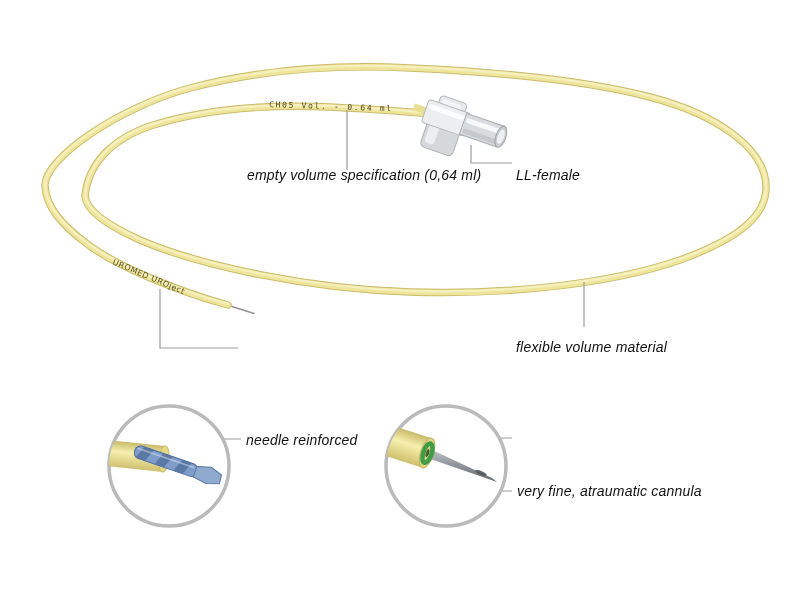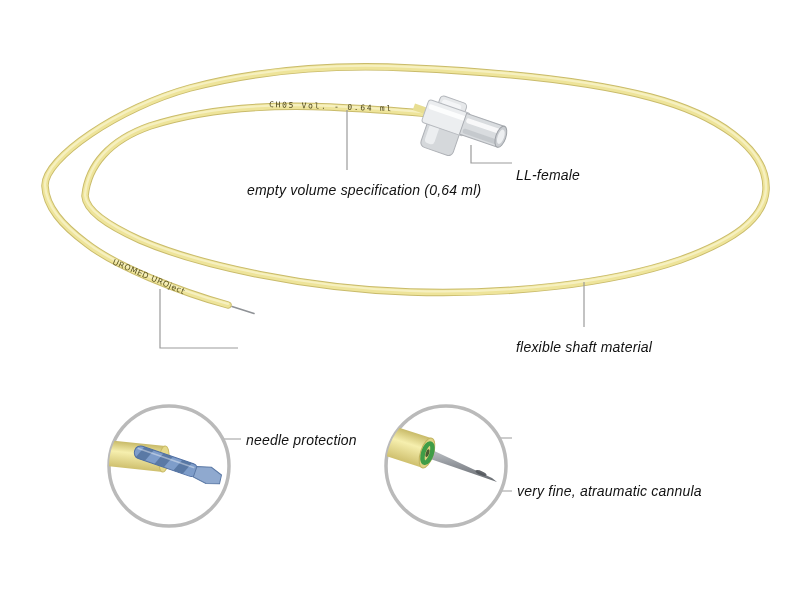--- a/index.html
+++ b/index.html
@@ -114,18 +114,18 @@
         <g transform="translate(427,453) rotate(18)">
           <rect x="-58" y="-15.5" width="58" height="31" fill="url(#gradYTube)"></rect>
           <ellipse cx="0" cy="0" rx="6.5" ry="15.5" fill="#ded283" stroke="#c2b460" stroke-width="1"></ellipse>
           <ellipse cx="0.5" cy="0" rx="4.2" ry="10" fill="#dcd07e" stroke="#3f9d47" stroke-width="4.5"></ellipse>
           <ellipse cx="0.5" cy="0" rx="1.6" ry="4" fill="#4c5c31"></ellipse>
         </g>
       </g>
     </g>
   </svg>
 
-  <div class="callout" style="left:247px;top:182px">empty volume specification (0,64 ml)</div>
+  <div class="callout" style="left:247px;top:167px">empty volume specification (0,64 ml)</div>
   <div class="callout" style="left:516px;top:167px">LL-female</div>
-  <div class="callout" style="left:516px;top:339px">flexible shaft material</div>
-  <div class="callout" style="left:246px;top:432px">needle protection</div>
+  <div class="callout" style="left:516px;top:339px">flexible volume material</div>
+  <div class="callout" style="left:246px;top:432px">needle reinforced</div>
   <div class="callout" style="left:517px;top:483px">very fine, atraumatic cannula</div>
 </div>
 
 </body></html>

